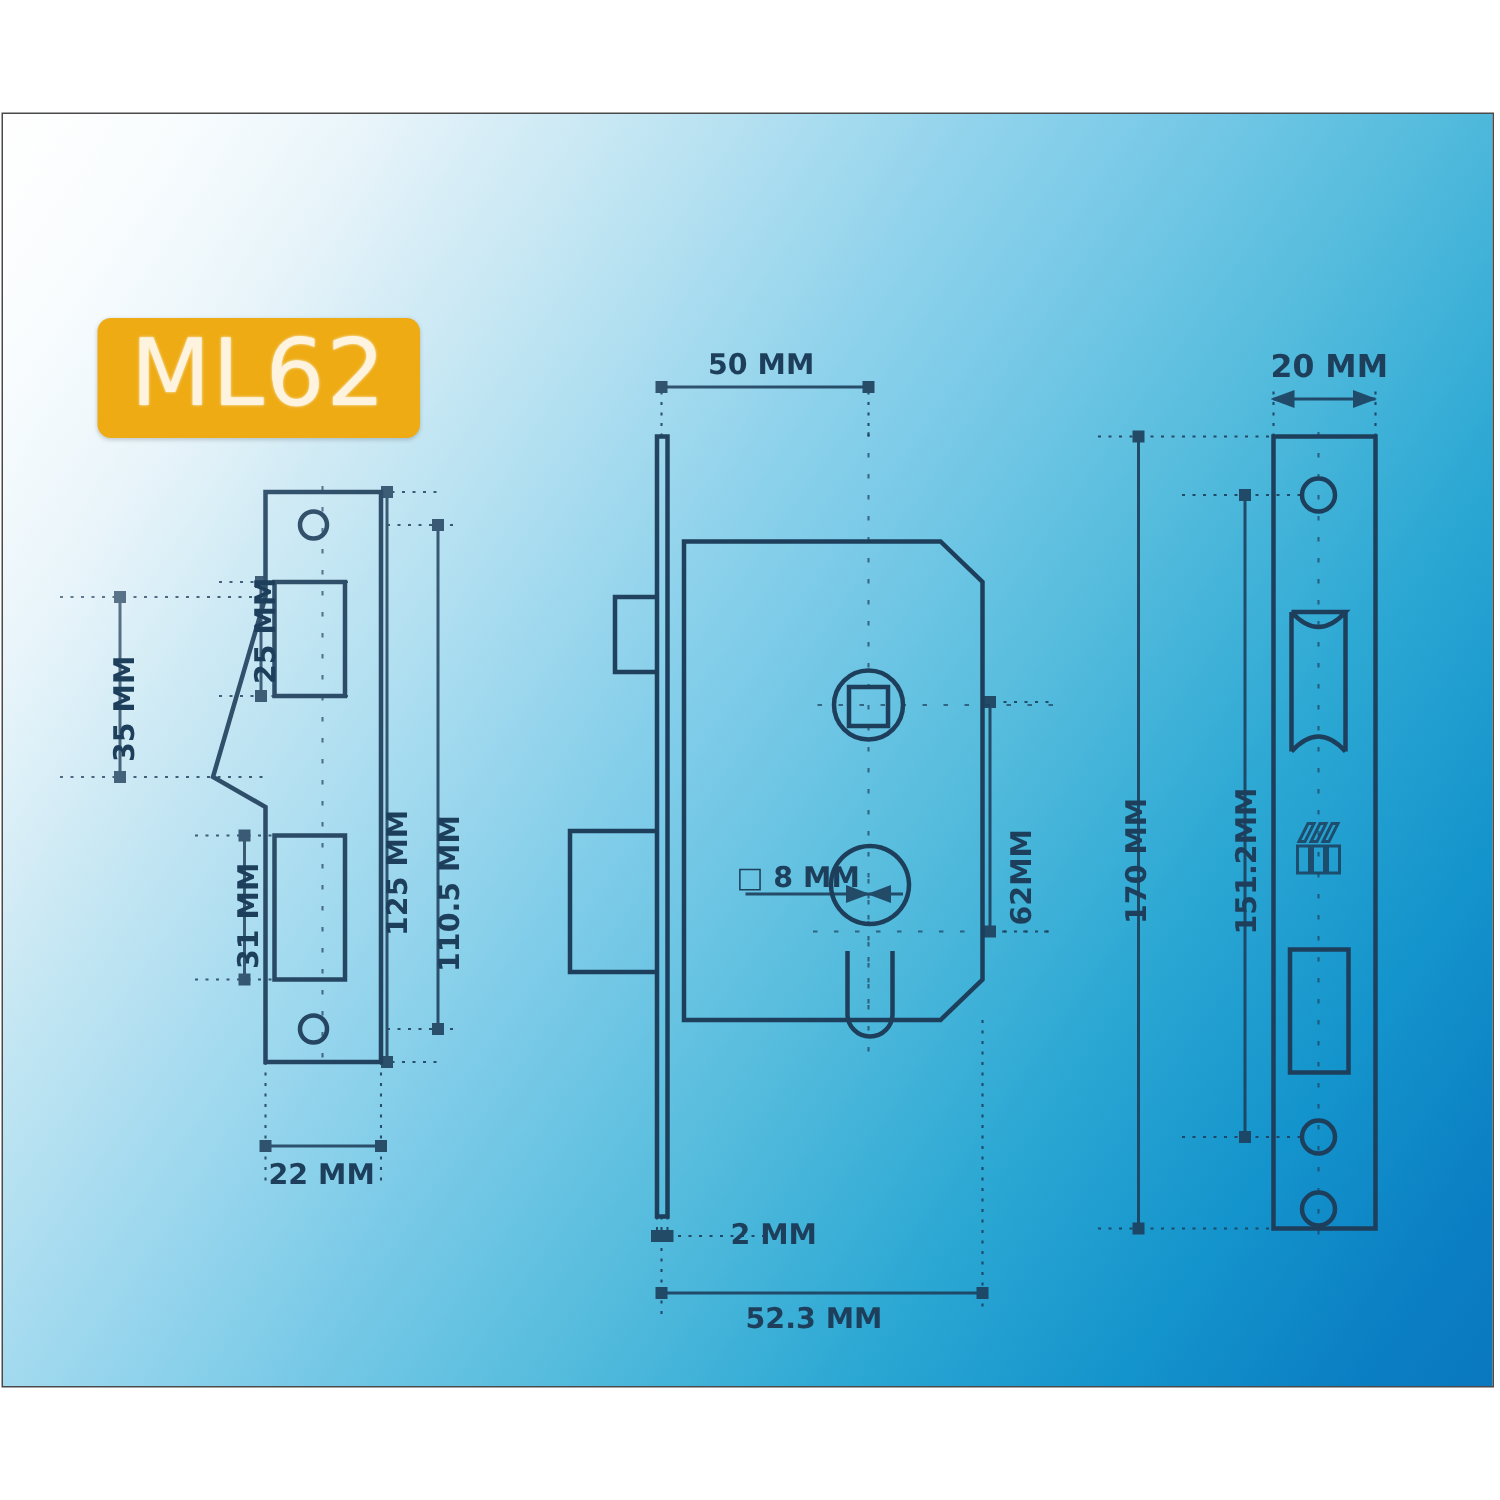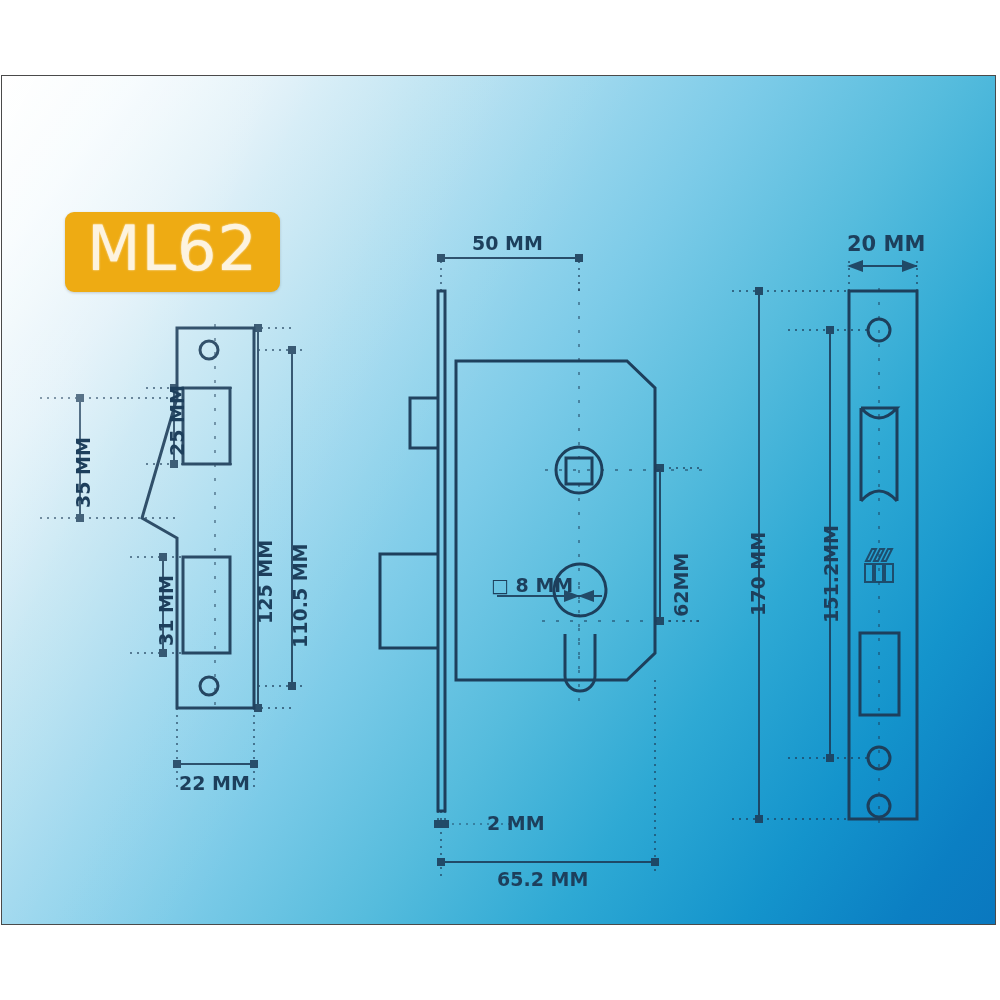--- a/index.html
+++ b/index.html
@@ -258,20 +258,20 @@
     <div class="label vert" style="left:164px; top:380px; font-size:19px;">25 MM</div>
     <div class="label vert" style="left:153px; top:570px; font-size:19px;">31 MM</div>
     <div class="label vert" style="left:252px; top:548px; font-size:19px;">125 MM</div>
     <div class="label vert" style="left:287px; top:572px; font-size:19px;">110.5 MM</div>
     <div class="label" style="left:177px; top:696px; font-size:19px;text-align:center;">22 MM</div>
 
     <div class="label" style="left:470px; top:156px; font-size:19px;">50 MM</div>
     <div class="label" style="left:489px; top:498px; font-size:19px;">□ 8 MM</div>
     <div class="label vert" style="left:668px; top:541px; font-size:19px;">62MM</div>
     <div class="label" style="left:453px; top:736px; font-size:19px;margin-left:32px;">2 MM</div>
-    <div class="label" style="left:495px; top:792px; font-size:19px;">65.2 MM</div>
+    <div class="label" style="left:495px; top:792px; font-size:19px;">52.3 MM</div>
 
     <div class="label" style="left:845px; top:156px; font-size:21px;">20 MM</div>
     <div class="label vert" style="left:745px; top:540px; font-size:19px;">170 MM</div>
     <div class="label vert" style="left:818px; top:547px; font-size:19px;">151.2MM</div>
 
   </div>
 </div>
 
 </body></html>

